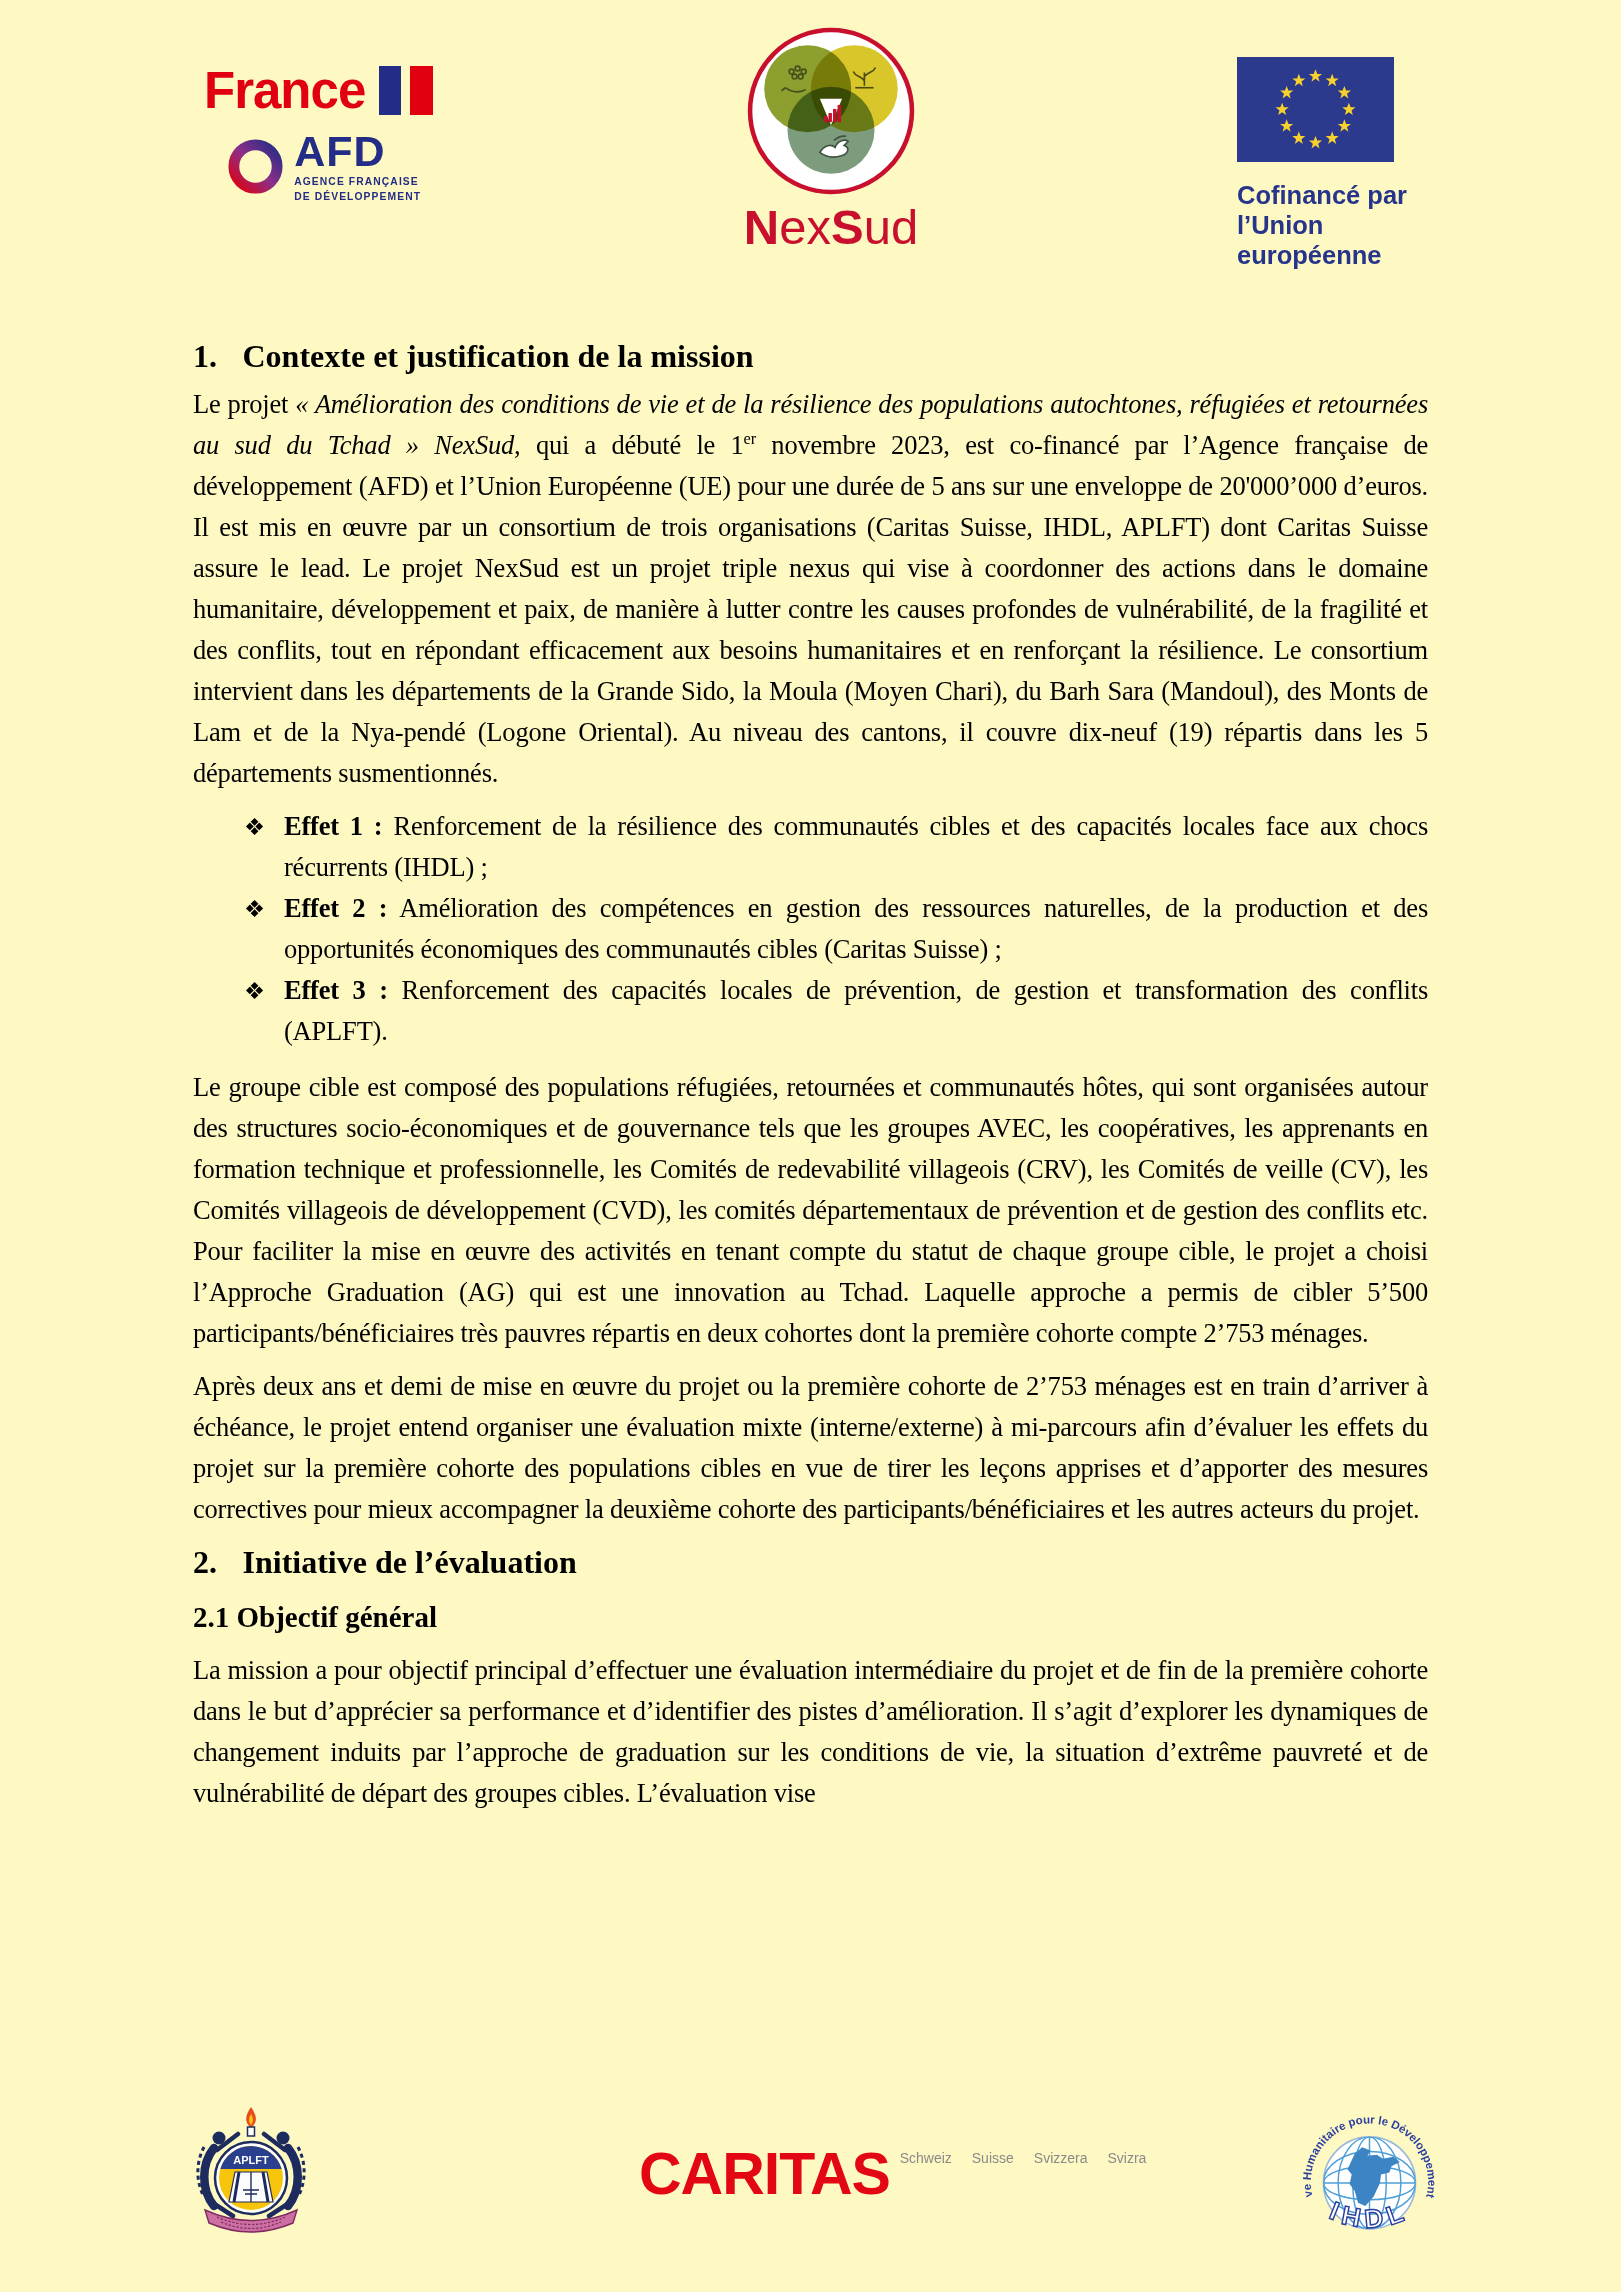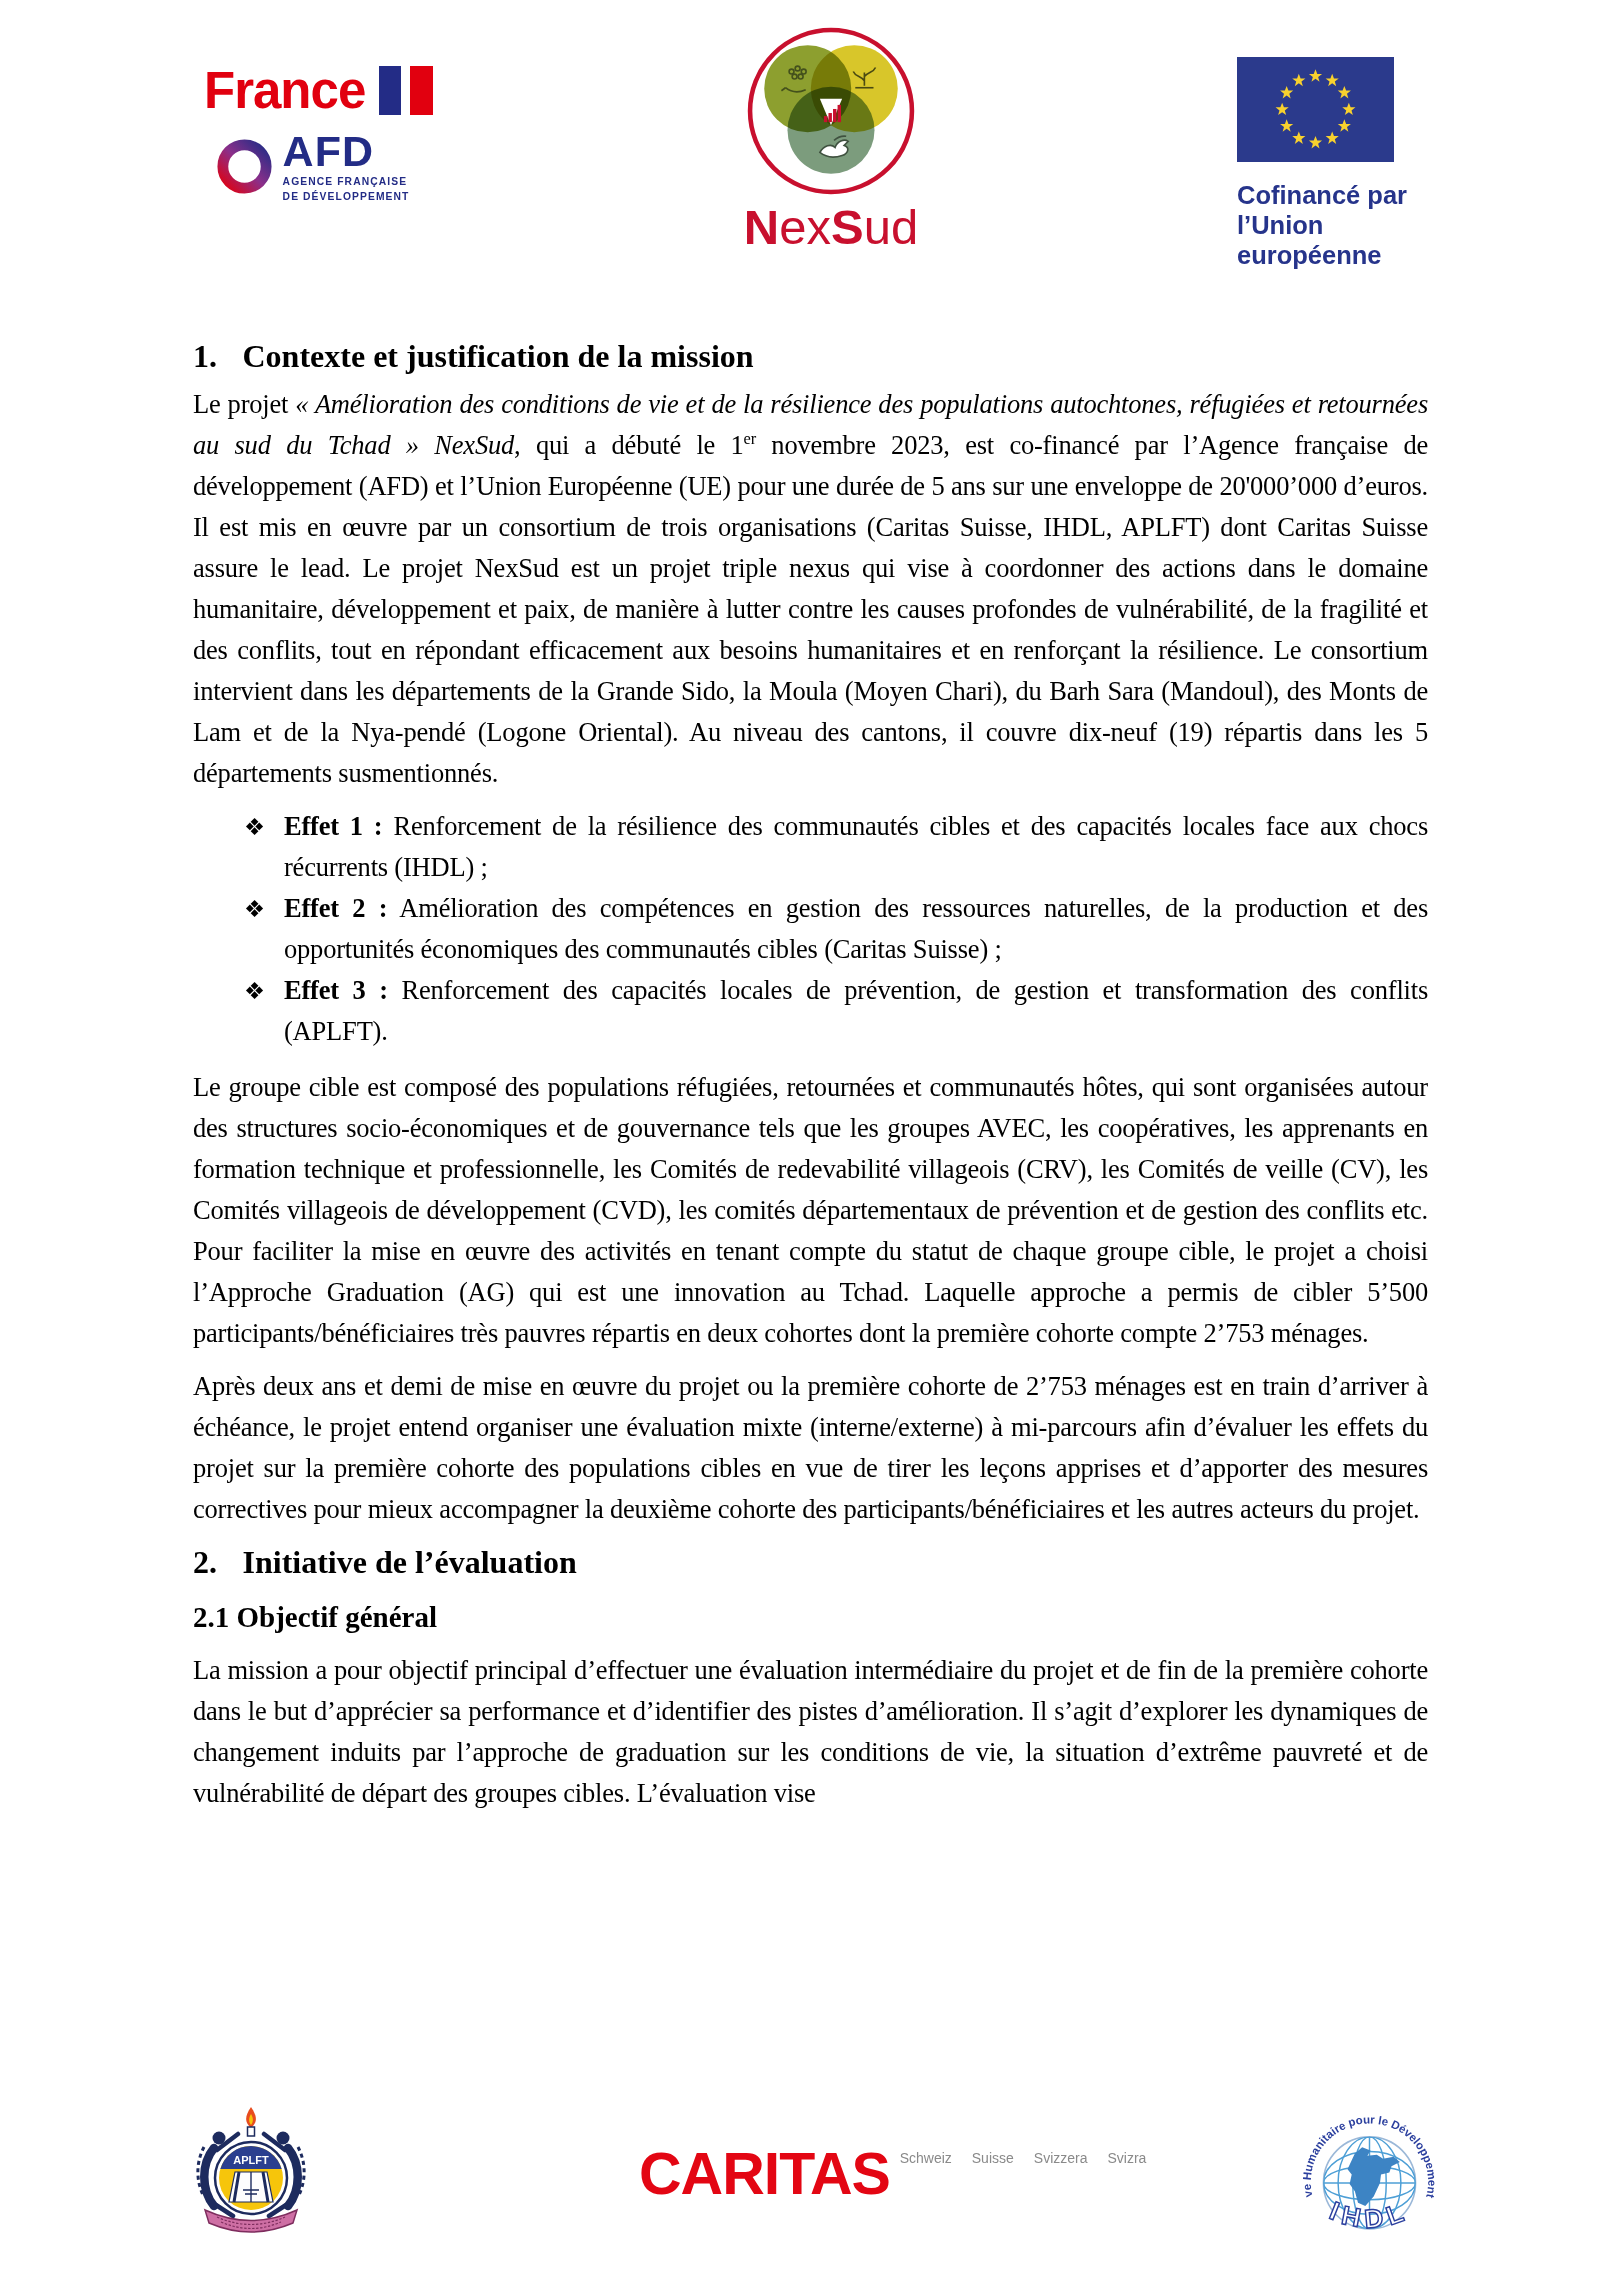--- a/index.html
+++ b/index.html
@@ -1,28 +1,28 @@
 <!DOCTYPE html>
 <html><head>
 <meta charset="utf-8">
 <style>
   html,body{margin:0;padding:0;background:#e8e8e8;}
-  .page{position:relative;width:1621px;height:2293px;margin:0 auto;background:#ffffff;
+  .page{position:relative;width:1621px;height:2293px;margin:0 auto;background:#fef9c3;
         font-family:"Liberation Serif", serif;color:#000;overflow:hidden;}
 
   
   .hdr{position:absolute;top:0;left:0;width:100%;height:265px;}
   .logo-france{position:absolute;left:204px;top:61px;font-family:"Liberation Sans",sans-serif;}
   .france-row{display:flex;align-items:center;gap:13.7px;}
   .france-word{font-weight:bold;color:#E1000F;font-size:51px;letter-spacing:-1px;}
   .flag{display:flex;gap:8.8px;align-items:center;}
   .flag .bar{width:22.5px;height:49px;display:inline-block;}
   .bar.blue{background:#232C86;}
   .bar.red{background:#E1000F;}
-  .afd-row{display:flex;align-items:center;gap:7.8px;margin-top:9.8px;margin-left:9.8px;}
+  .afd-row{display:flex;align-items:center;gap:7.8px;margin-top:9.8px;margin-left:9.8px;justify-content:center;}
   .afd-text{display:flex;flex-direction:column;line-height:1;}
   .afd-acronym{font-weight:bold;color:#232C86;font-size:43px;letter-spacing:1px;}
   .afd-sub{font-size:10.3px;font-weight:bold;color:#232C86;letter-spacing:1.1px;margin-top:2.9px;line-height:12.7px;}
 
   .logo-nexsud{position:absolute;left:733px;top:24.5px;width:196px;text-align:center;}
   .nexsud-word{font-family:"Liberation Sans",sans-serif;color:#C8102E;font-size:49px;line-height:49px;margin-top:2px;}
   .nexsud-word .hv{font-weight:bold;}
 
   .logo-eu{position:absolute;left:1237px;top:57px;width:196px;text-align:left;font-family:"Liberation Sans",sans-serif;}
   .eu-caption{margin-top:13.7px;font-weight:bold;color:#26348B;font-size:25.5px;line-height:30px;}

